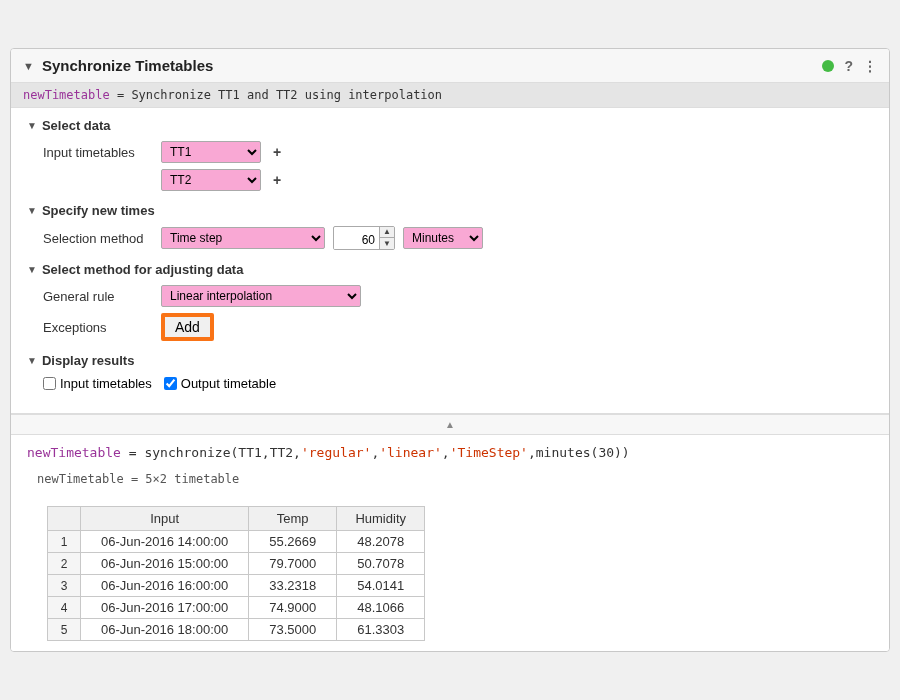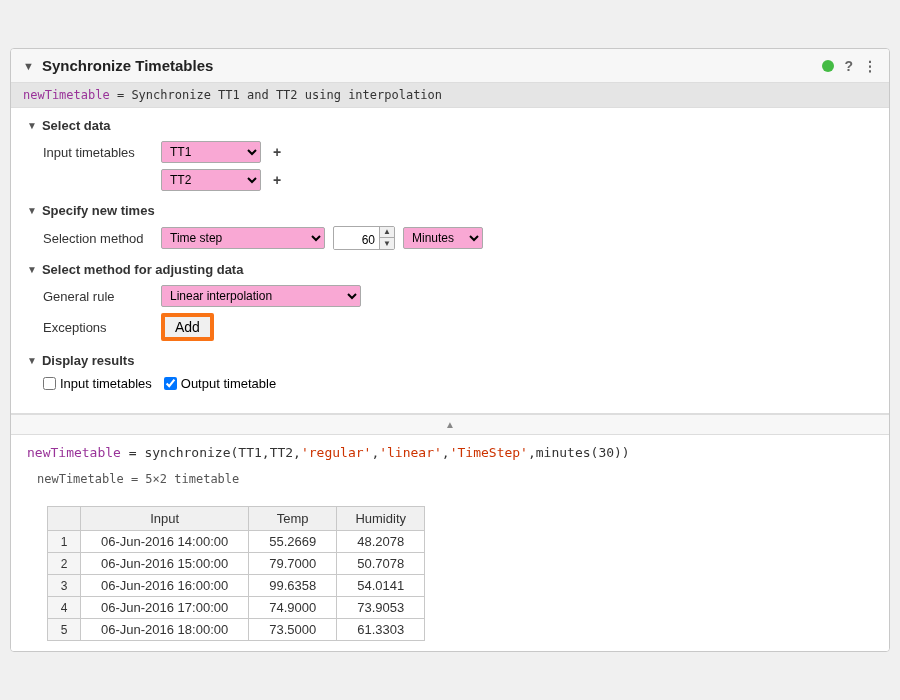--- a/index.html
+++ b/index.html
@@ -412,28 +412,28 @@
   </tr>
           <tr>
     <td class="row-num">2</td>
     <td class="time-cell">06-Jun-2016 15:00:00</td>
     <td class="num-cell">79.7000</td>
     <td class="humidity-cell">50.7078</td>
   </tr>
           <tr>
     <td class="row-num">3</td>
     <td class="time-cell">06-Jun-2016 16:00:00</td>
-    <td class="num-cell">99.6358</td>
+    <td class="num-cell">33.2318</td>
     <td class="humidity-cell">54.0141</td>
   </tr>
           <tr>
     <td class="row-num">4</td>
     <td class="time-cell">06-Jun-2016 17:00:00</td>
     <td class="num-cell">74.9000</td>
-    <td class="humidity-cell">73.9053</td>
+    <td class="humidity-cell">48.1066</td>
   </tr>
           <tr>
     <td class="row-num">5</td>
     <td class="time-cell">06-Jun-2016 18:00:00</td>
     <td class="num-cell">73.5000</td>
     <td class="humidity-cell">61.3303</td>
   </tr>
         </tbody>
     </table>
   </div>

